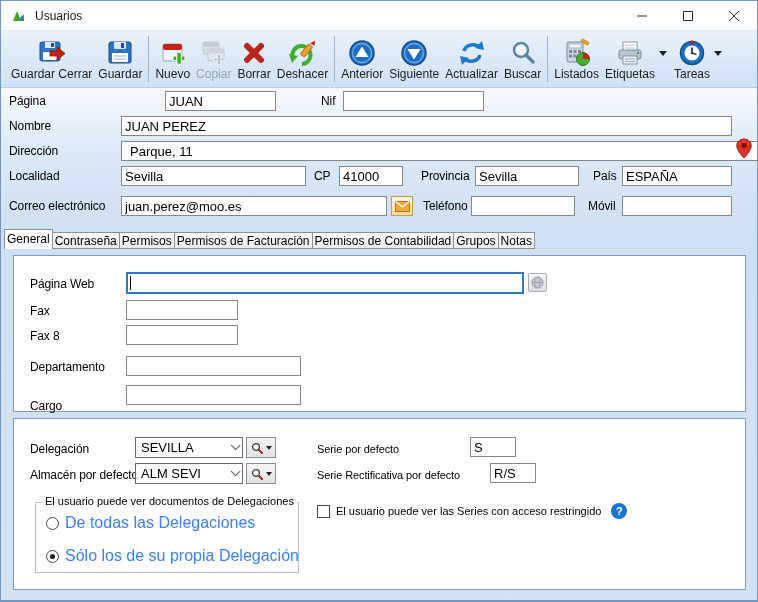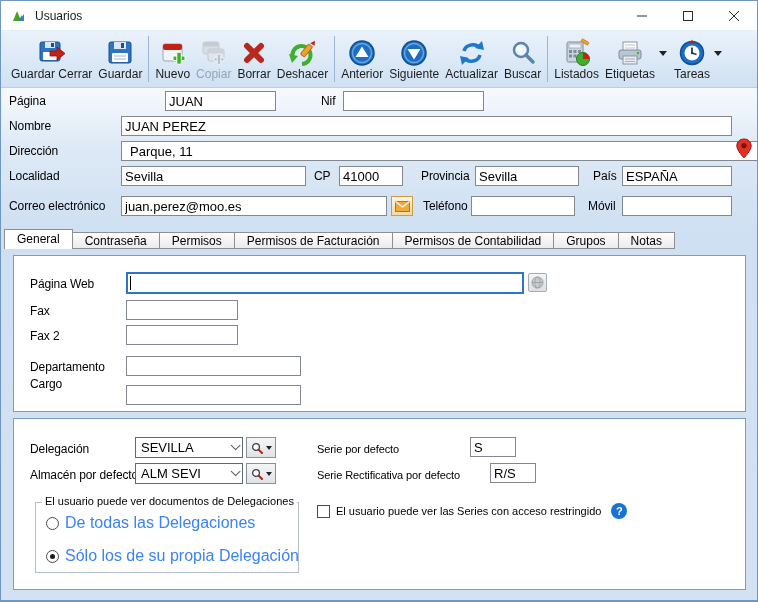--- a/index.html
+++ b/index.html
@@ -31,21 +31,21 @@
   
   .form-area{position:absolute;top:87px;left:0;right:0;height:141px;
     background:linear-gradient(180deg,#f7fafd 0px,#dde9f6 60px,#cfe0f2 140px);}
   .lbl{position:absolute;font-size:12px;color:#000;line-height:20px;white-space:nowrap;letter-spacing:-0.1px;}
   .inp{position:absolute;height:20px;border:1px solid #828790;background:#fff;font-family:"Liberation Sans","DejaVu Sans",sans-serif;font-size:13px;color:#000;padding:0 3px;}
   .icon-btn{position:absolute;display:flex;align-items:center;justify-content:center;}
   .envelope-btn{width:22px;height:20px;border:1px solid #cf9b42;background:linear-gradient(#fdf6e3,#f3d9a4);}
   .pin{width:18px;height:21px;}
   
   .tabbar{position:absolute;top:228px;left:3px;height:20px;display:flex;align-items:flex-end;}
-  .tab{height:17px;line-height:16px;padding:0 12px;font-size:12px;color:#000;background:linear-gradient(#fdfdfd,#ebebec);border:1px solid #8f8f8f;margin-left:-1px;white-space:nowrap;}
+  .tab{height:17px;line-height:16px;padding:0 2px;font-size:12px;color:#000;background:linear-gradient(#fdfdfd,#ebebec);border:1px solid #8f8f8f;margin-left:-1px;white-space:nowrap;}
   .tab.active{height:20px;line-height:19px;background:#fff;border-bottom:none;margin-left:0;position:relative;z-index:2;}
   
   .panel{position:absolute;left:12px;width:733px;background:#fff;border:1px solid #7b9bc0;}
   .panel1{top:254px;height:157px;}
   .panel2{top:417px;height:172px;}
   .inp.focused{border:1px solid #2e74c9;outline:1px solid #2e74c9;outline-offset:-2px;height:22px;}
   .caret{position:absolute;left:116px;top:20px;width:1px;height:14px;background:#000;}
   .globe-btn{width:19px;height:19px;border:1px solid #a7adb3;background:linear-gradient(#f4f5f6,#dddfe2);border-radius:2px;}
   
   .combo{position:absolute;height:21px;border:1px solid #5f6a73;background:#fff;display:flex;align-items:center;padding:0 5px;font-size:13px;color:#000;}
@@ -313,27 +313,27 @@
       <svg width="13" height="13" viewBox="0 0 13 13">
         <circle cx="6.5" cy="6.5" r="5.5" fill="#c6cbd1" stroke="#989fa6"></circle>
         <ellipse cx="6.5" cy="6.5" rx="2.6" ry="5.5" fill="none" stroke="#989fa6" stroke-width="0.8"></ellipse>
         <line x1="1" y1="6.5" x2="12" y2="6.5" stroke="#989fa6" stroke-width="0.8"></line>
       </svg>
     </span>
 
     <span class="lbl" style="left:16px;top:45px">Fax</span>
     <input class="inp" style="left: 112px; top: 44px; width: 112px;" value="">
 
-    <span class="lbl" style="left:16px;top:70px">Fax 2</span>
+    <span class="lbl" style="left:16px;top:70px">Fax 8</span>
     <input class="inp" style="left: 112px; top: 69px; width: 112px;" value="">
 
     <span class="lbl" style="left:16px;top:101px">Departamento</span>
     <input class="inp" style="left: 112px; top: 100px; width: 175px;" value="">
 
-    <span class="lbl" style="left:16px;top:118px">Cargo</span>
+    <span class="lbl" style="left:16px;top:140px">Cargo</span>
     <input class="inp" style="left: 112px; top: 129px; width: 175px;" value="">
   </div>
 
   <div class="panel panel2">
     <span class="lbl" style="left:16px;top:20px">Delegación</span>
     <div class="combo" style="left:121px;top:18px;width:108px">
       <span>SEVILLA</span>
       <span class="chev"></span>
     </div>
     <div class="lupa-btn" style="left:232px;top:18px">

